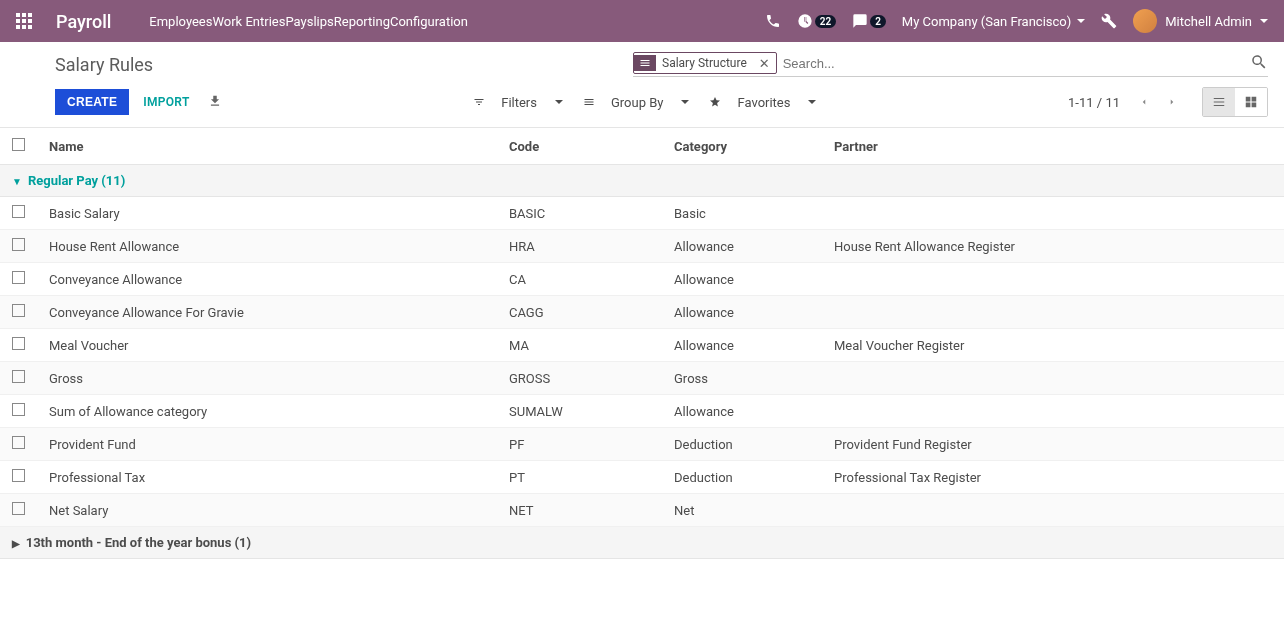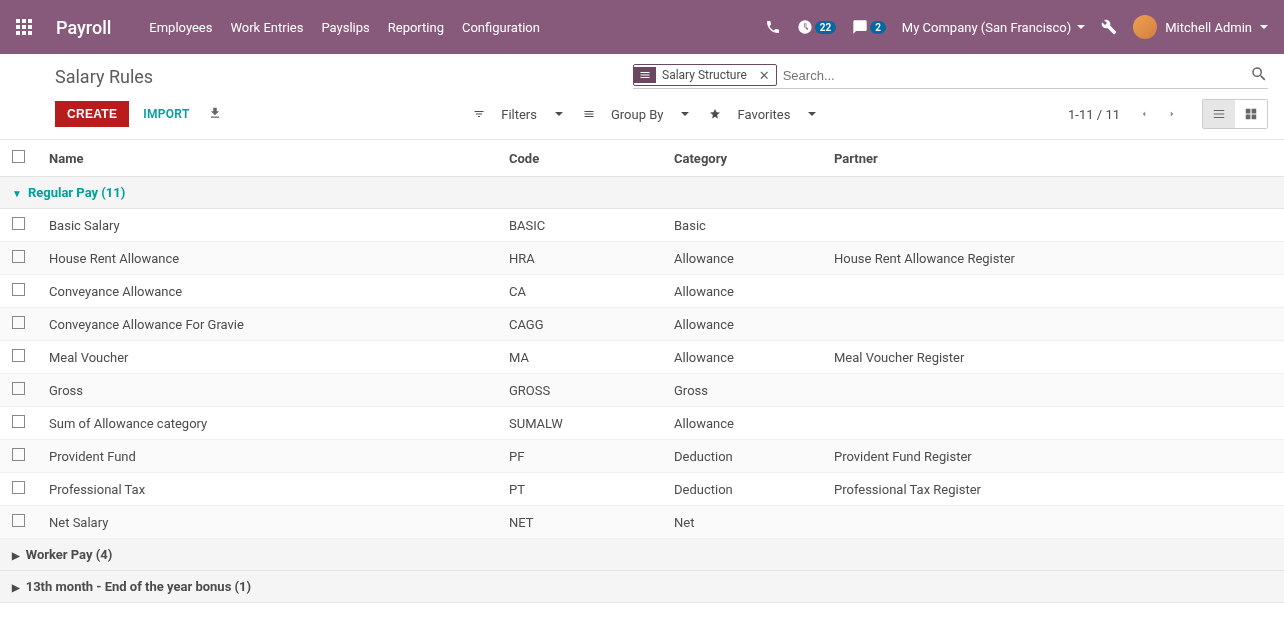--- a/index.html
+++ b/index.html
@@ -1,47 +1,47 @@
 <!DOCTYPE html>
 <html><head>
 <meta charset="utf-8">
 <style>
 * { box-sizing: border-box; margin: 0; padding: 0; }
 body { font-family: -apple-system, BlinkMacSystemFont, "Segoe UI", Roboto, "Helvetica Neue", Arial, sans-serif; font-size: 13px; color: #4c4c4c; background: #fff; }
-.navbar { background: #875a7b; height: 54px; display: flex; align-items: center; padding: 0 16px; color: #fff; }
+.navbar { background: #875a7b; height: 42px; display: flex; align-items: center; padding: 0 16px; color: #fff; }
 .navbar-left { display: flex; align-items: center; gap: 20px; }
 .apps-icon { display: grid; grid-template-columns: repeat(3, 4px); grid-template-rows: repeat(3, 4px); gap: 2px; cursor: pointer; }
 .apps-icon span { background: #fff; width: 4px; height: 4px; }
 .app-title { font-size: 18px; font-weight: 500; margin-left: 4px; }
-.nav-menu { display: flex; gap: 18px; margin-left: 18px; }
+.nav-menu { display: flex; margin-left: 18px; }
 .nav-item { color: #fff; cursor: pointer; font-size: 13px; }
 .navbar-right { margin-left: auto; display: flex; align-items: center; gap: 16px; }
 .icon-btn { cursor: pointer; position: relative; color: #fff; display: flex; align-items: center; }
 .icon-btn svg { width: 16px; height: 16px; fill: #fff; }
-.badge { background: #0369a1; color: #fff; border-radius: 8px; font-size: 10px; padding: 1px 5px; margin-left: 2px; font-weight: 600; }
+.badge { background: #0f172a; color: #fff; border-radius: 8px; font-size: 10px; padding: 1px 5px; margin-left: 2px; font-weight: 600; }
 .company-sel { display: flex; align-items: center; gap: 6px; cursor: pointer; font-size: 13px; }
 .avatar { width: 24px; height: 24px; border-radius: 50%; background: linear-gradient(135deg, #f0a050, #d08040); display: inline-block; }
 .user-sel { display: flex; align-items: center; gap: 8px; cursor: pointer; font-size: 13px; }
 .caret { border-left: 4px solid transparent; border-right: 4px solid transparent; border-top: 4px solid #fff; display: inline-block; }
 
 .control-panel { padding: 10px 16px 0; margin-left: 39px; }
 .cp-row1 { display: flex; align-items: center; }
 .breadcrumb { font-size: 18px; color: #5c5c5c; }
 .search-area { margin-left: auto; width: 635px; display: flex; align-items: center; border-bottom: 1px solid #ccc; padding-bottom: 2px; }
 .facet { display: flex; align-items: center; border: 1px solid #6b4862; border-radius: 2px; overflow: hidden; height: 22px; }
 .facet-icon { background: #6b4862; color: #fff; padding: 2px 5px; display: flex; align-items: center; }
 .facet-icon svg { width: 12px; height: 12px; fill: #fff; }
 .facet-val { padding: 0 6px; font-size: 12px; color: #4c4c4c; }
 .facet-x { padding: 0 6px; cursor: pointer; color: #666; font-size: 13px; }
 .search-input { flex: 1; border: none; outline: none; padding: 2px 6px; font-size: 13px; color: #666; }
 .search-glass { cursor: pointer; }
 .search-glass svg { width: 18px; height: 18px; fill: #666; }
 
 .cp-row2 { display: flex; align-items: center; margin-top: 10px; padding-bottom: 10px; }
-.btn-create { background: #b91c1c; color: #fff; border: none; padding: 6px 12px; font-weight: 600; font-size: 12px; cursor: pointer; letter-spacing: 0.3px; }
+.btn-create { background: #1d4ed8; color: #fff; border: none; padding: 6px 12px; font-weight: 600; font-size: 12px; cursor: pointer; letter-spacing: 0.3px; }
 .btn-import { color: #00a09d; font-weight: 600; font-size: 12px; margin-left: 14px; cursor: pointer; letter-spacing: 0.3px; }
 .btn-download { margin-left: 18px; cursor: pointer; }
 .btn-download svg { width: 14px; height: 14px; fill: #666; }
 .cp-mid { margin-left: auto; display: flex; gap: 20px; }
 .dd-btn { display: flex; align-items: center; gap: 16px; cursor: pointer; color: #4c4c4c; font-size: 13px; }
 .dd-btn svg { width: 12px; height: 12px; fill: #4c4c4c; }
 .caret-dark { border-left: 4px solid transparent; border-right: 4px solid transparent; border-top: 4px solid #4c4c4c; display: inline-block; margin-left: 2px; }
 .cp-right { margin-left: auto; display: flex; align-items: center; gap: 10px; justify-content: flex-end; }
 .pager { font-size: 13px; color: #4c4c4c; }
 .pager-btns { display: flex; }
@@ -288,20 +288,17 @@
           <td>Professional Tax Register</td>
         </tr>
         <tr class="data-row">
           <td><span class="chk"></span></td>
           <td>Net Salary</td>
           <td>NET</td>
           <td>Net</td>
           <td></td>
         </tr>
         <tr class="group-row">
-          <td colspan="5"><span class="group-caret" style="font-size:10px">▶</span>Worker Pay (4)</td>
-        </tr>
-        <tr class="group-row">
           <td colspan="5"><span class="group-caret" style="font-size:10px">▶</span>13th month - End of the year bonus (1)</td>
         </tr>
       </tbody>
   </table>
 </div>
 
 </body></html>

